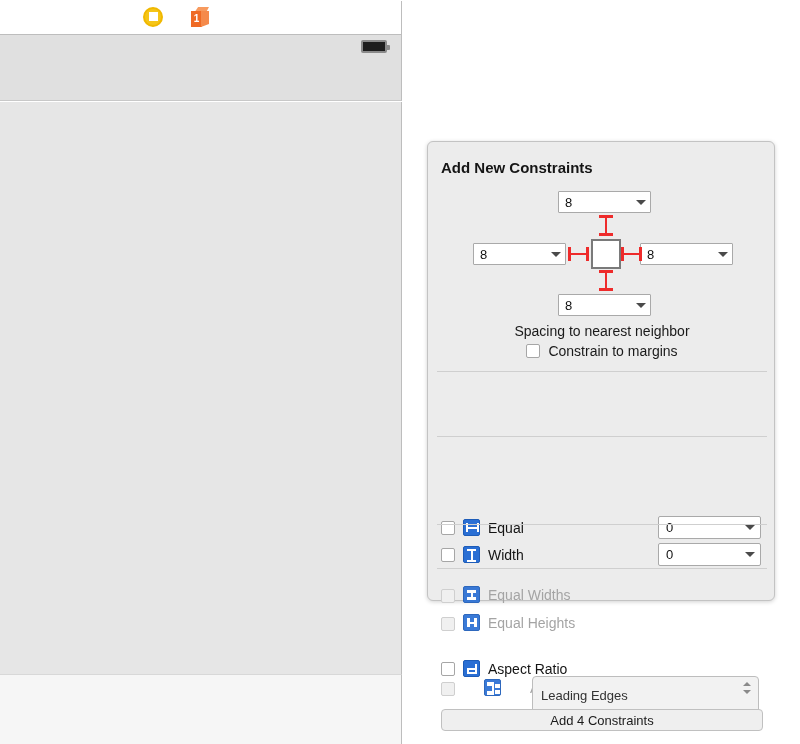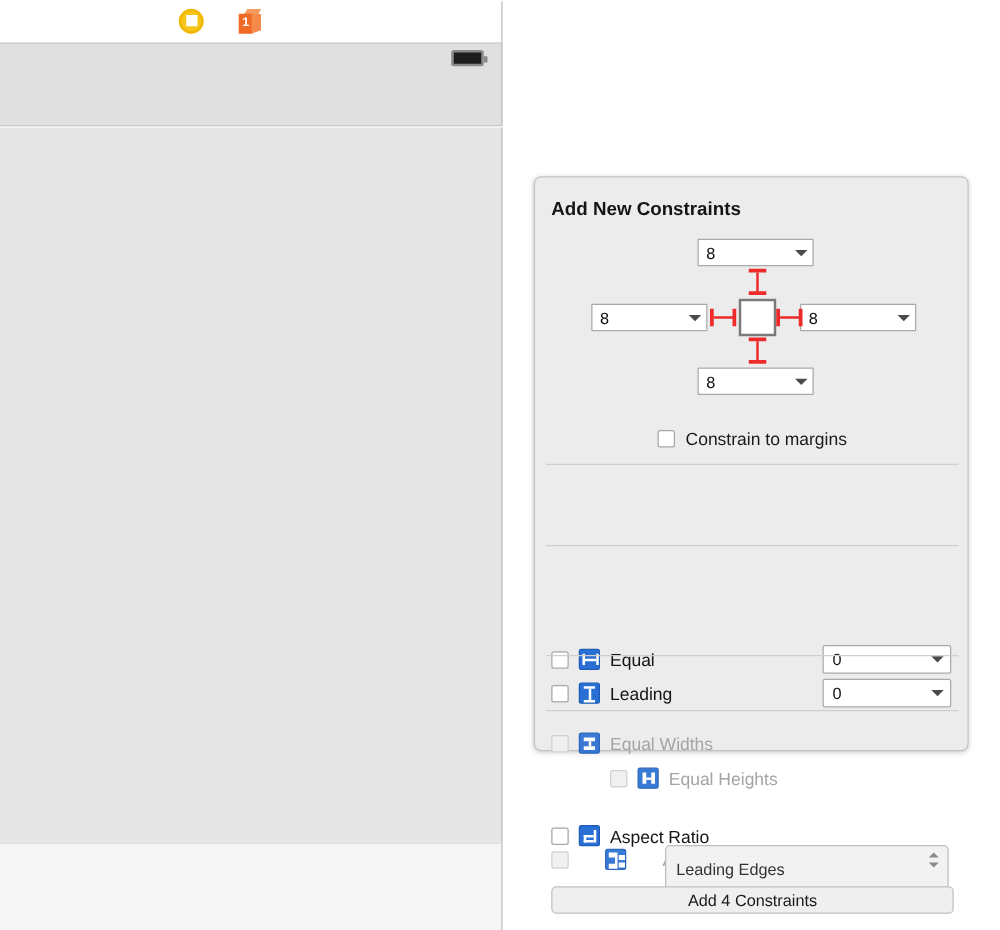--- a/index.html
+++ b/index.html
@@ -232,21 +232,21 @@
   }
   .sep1 { top: 229px; }
   .sep2 { top: 294px; }
   .sep3 { top: 382px; }
   .sep4 { top: 426px; }
 
   .opt-row {
     position: absolute; left: 13px; display: flex; align-items: center; gap: 8px;
     font-size: 14px; color: #141414;
   }
-  .opt-row.disabled { color: #a4a4a4; }
+  .opt-row.disabled { color: #a4a4a4; align-items: flex-end; }
 
   .gicon {
     width: 17px; height: 17px; background: #2a6fd4;
     border-radius: 2px; position: relative; flex: none;
     border: 1px solid #1d5cb8;
   }
   .gicon.dim { opacity: 0.92; }
   .gicon i { position: absolute; background: #ffffff; display: block; }
 
   
@@ -273,21 +273,21 @@
   
   .gi-align i.a { left: 2px; top: 2px; width: 5px; height: 4px; }
   .gi-align i.b { left: 2px; top: 11px; width: 5px; height: 4px; }
   .gi-align i.c { left: 7px; top: 2px; width: 2px; height: 13px; }
   .gi-align i.d { left: 10px; top: 4px; width: 5px; height: 4px; }
   .gi-align i.e { left: 10px; top: 10px; width: 5px; height: 4px; }
 
   .row-width  { top: 377px; }
   .row-height { top: 404px; }
   .row-eqw    { top: 444px; }
-  .row-eqh    { top: 472px; margin-left: 47px; }
+  .row-eqh    { top: 472px; }
   .row-ar     { top: 499px; margin-top: 19px; }
   .row-align  { top: 537px; gap: 29px; }
 
   .val-combo {
     position: absolute; right: 13px; height: 23px; width: 103px;
     background: #ffffff; border: 1px solid #a9a9a9; border-radius: 2px;
     display: flex; align-items: center;
   }
   .vc-width  { top: 374px; }
   .vc-height { top: 401px; }
@@ -397,20 +397,21 @@
       <span class="ibeam ib-v-cap  bot-cap-b"></span>
 
       <span class="ibeam ib-h-stem lft-stem"></span>
       <span class="ibeam ib-h-cap  lft-cap-a"></span>
       <span class="ibeam ib-h-cap  lft-cap-b"></span>
 
       <span class="ibeam ib-h-stem rgt-stem"></span>
       <span class="ibeam ib-h-cap  rgt-cap-a"></span>
       <span class="ibeam ib-h-cap  rgt-cap-b"></span>
 
+      <div class="spacing-caption">Spacing to nearest neighbor</div>
     </div>
 
     <div class="margins-row">
       <span class="cbx"></span>
       <span class="lbl">Constrain to margins</span>
     </div>
 
     <hr class="sep sep1">
 
     <div class="opt-row row-width">
@@ -427,21 +428,21 @@
       <span class="arr"></span>
     </div>
 
     <div class="opt-row row-height">
       <span class="cbx"></span>
       <span class="gicon gi-height">
           <i class="a"></i>
           <i class="b"></i>
           <i class="c"></i>
         </span>
-      <span>Leading</span>
+      <span>Width</span>
     </div>
     <div class="val-combo vc-height">
       <span class="val">0</span>
       <span class="arr"></span>
     </div>
 
     <hr class="sep sep2">
 
     <div class="opt-row row-eqw disabled">
       <span class="cbx dim"></span>

